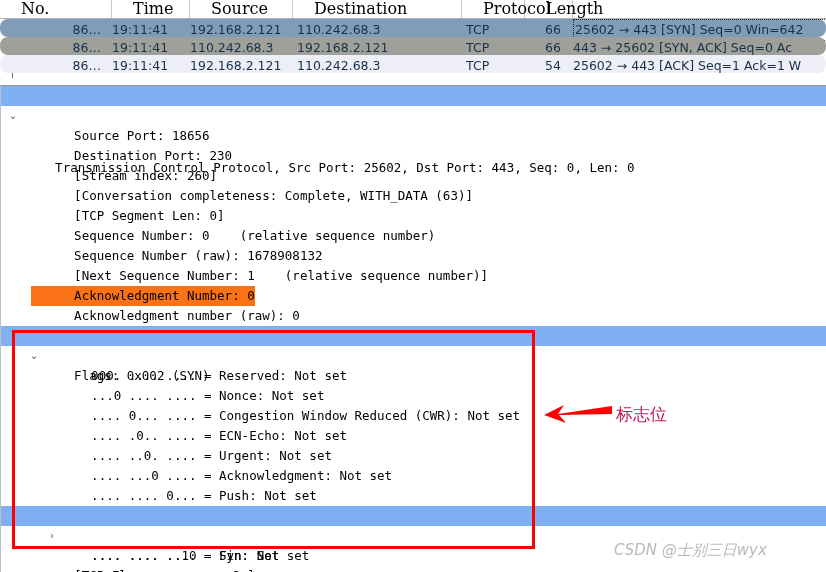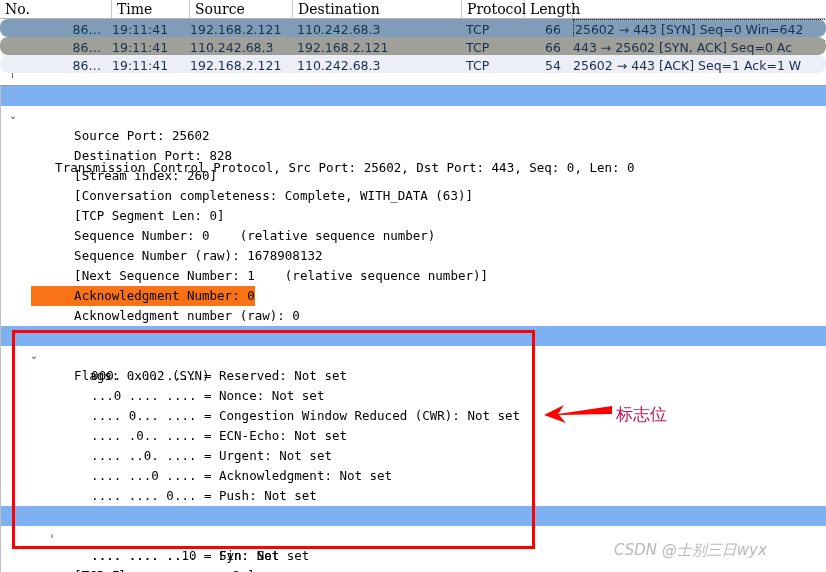--- a/index.html
+++ b/index.html
@@ -31,23 +31,23 @@
     background: #ffffff;
     border-bottom: 1px solid #b4b4b4;
     box-sizing: border-box;
   }
   .plist-header .col {
     position: absolute;
     top: 0;
     height: 18px;
     line-height: 18px;
     font-family: "DejaVu Serif", "Liberation Serif", serif;
-    font-size: 14px;
+    font-size: 16px;
     color: #000000;
-    padding-left: 5px;
+    padding-left: 21px;
     box-sizing: border-box;
     white-space: nowrap;
     border-right: 1px solid #c8c8c8;
   }
   .plist-row {
     position: relative;
     height: 18px;
     line-height: 22px;
     font-family: "DejaVu Sans", "Liberation Sans", sans-serif;
     font-size: 12.5px;
@@ -230,24 +230,24 @@
 </div>
 
 <div id="detail-pane">
 
   <div class="drow sel">
     <span class="twisty tw0">⌄</span>
     <span class="dtext lvl0">Transmission Control Protocol, Src Port: 25602, Dst Port: 443, Seq: 0, Len: 0</span>
   </div>
 
   <div class="drow">
-    <span class="dtext lvl1">Source Port: 25602</span>
-  </div>
-  <div class="drow">
-    <span class="dtext lvl1">Destination Port: 828</span>
+    <span class="dtext lvl1">Source Port: 18656</span>
+  </div>
+  <div class="drow">
+    <span class="dtext lvl1">Destination Port: 230</span>
   </div>
   <div class="drow">
     <span class="dtext lvl1">[Stream index: 260]</span>
   </div>
   <div class="drow">
     <span class="dtext lvl1">[Conversation completeness: Complete, WITH_DATA (63)]</span>
   </div>
   <div class="drow">
     <span class="dtext lvl1">[TCP Segment Len: 0]</span>
   </div>

